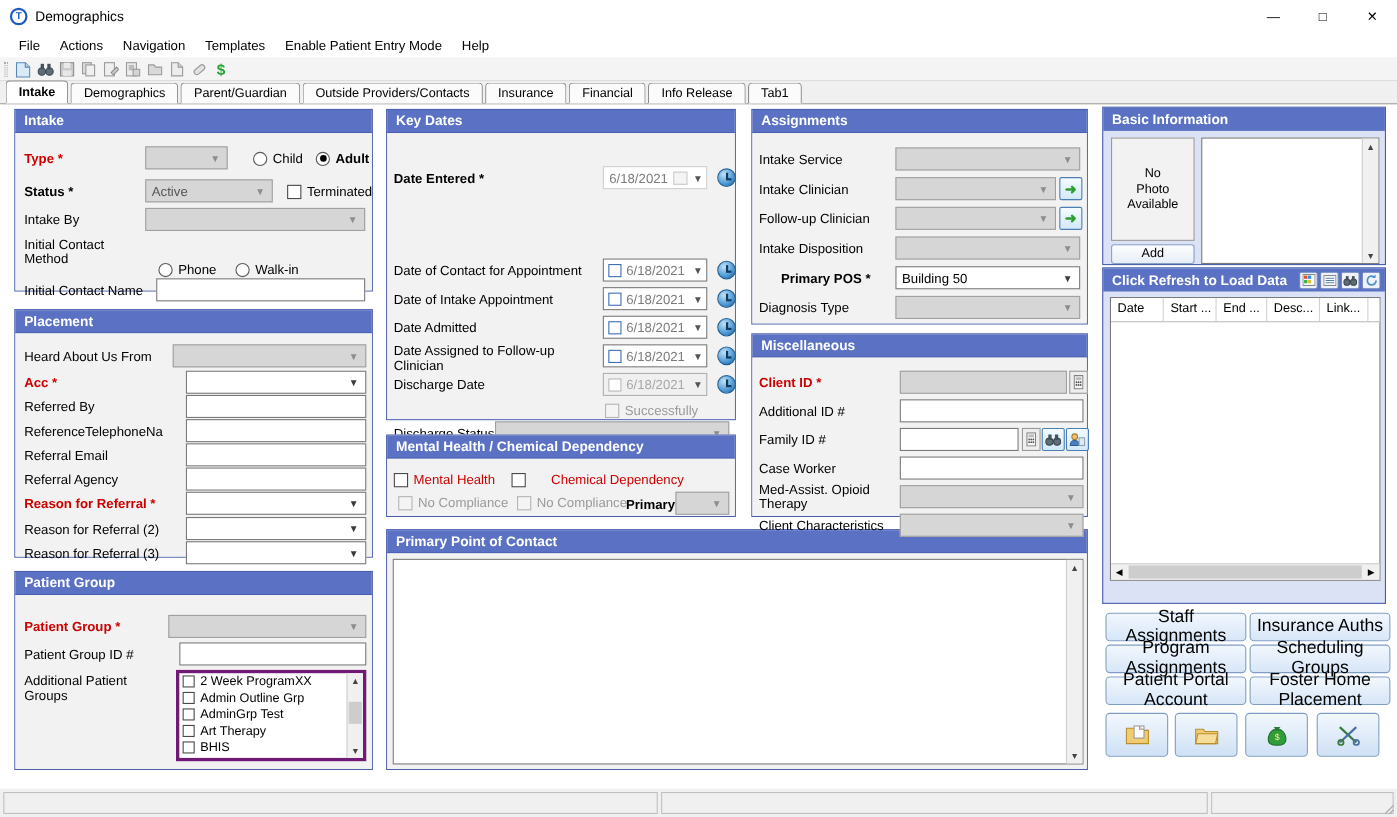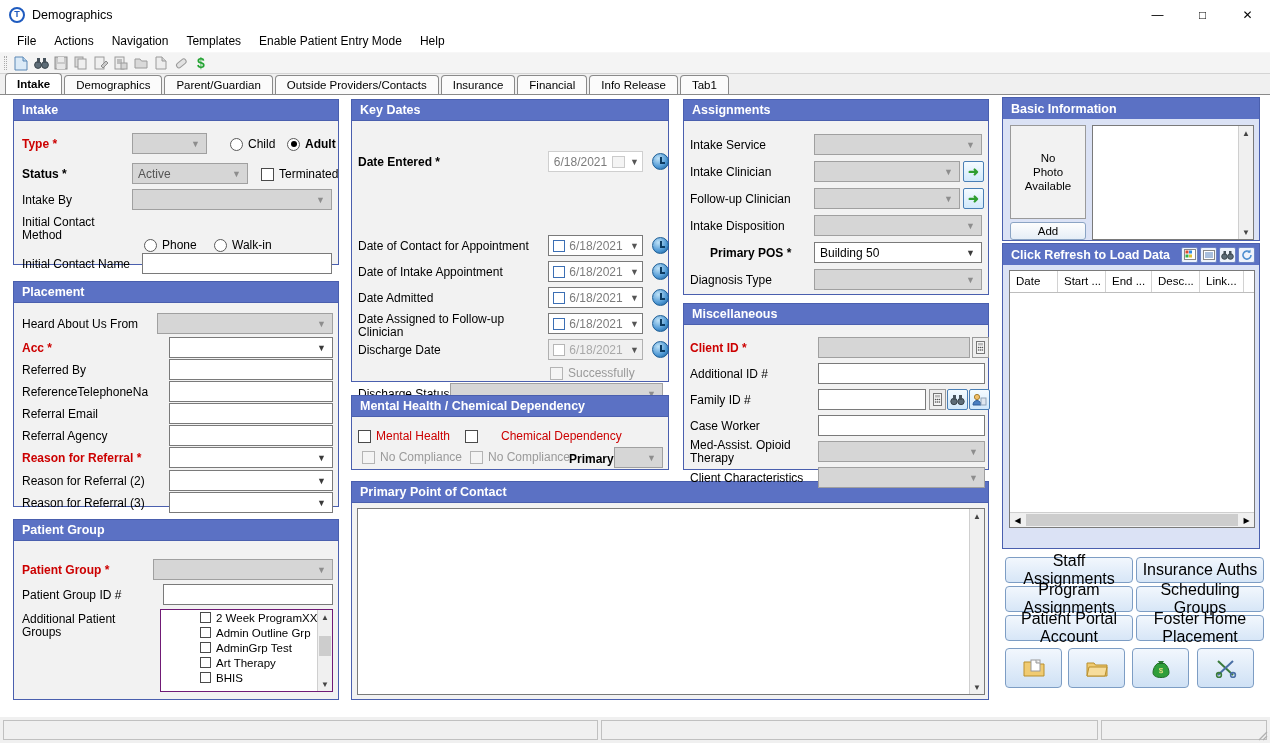--- a/index.html
+++ b/index.html
@@ -143,21 +143,21 @@
     position:absolute; width:17px; height:21px; background:#eeeeee; border:1px solid #9a9a9a;
     display:flex; align-items:center; justify-content:center; font-size:9px; color:#333;
   }
   .iconbtn {
     position:absolute; width:21px; height:21px; background:linear-gradient(#f4fbff,#d2e9fb);
     border:1px solid #4a7fb5; border-radius:2px; display:flex; align-items:center; justify-content:center;
   }
 
   
   .listbox {
-    position:absolute; background:#fff; border:1px solid #701a75; overflow:hidden;padding-left:36px;
+    position:absolute; background:#fff; border:3px solid #701a75; overflow:hidden;
   }
   .listbox .row { display:flex; align-items:center; height:15px; padding-left:3px; font-size:11.5px; }
   .listbox .row .box { width:11px; height:11px; border:1px solid #4a4a4a; background:#fff; margin-right:5px; flex:none; }
   .vscroll {
     position:absolute; right:0; top:0; bottom:0; width:15px; background:#f0f0f0; border-left:1px solid #cfcfcf;
   }
   .vscroll .arr { height:14px; display:flex; align-items:center; justify-content:center; font-size:8px; color:#444; }
   .vscroll .arr.bot { position:absolute; bottom:0; left:0; right:0; }
   .vscroll .thumb { position:absolute; top:26px; left:1px; right:1px; height:20px; background:#cdcdcd; }
 

